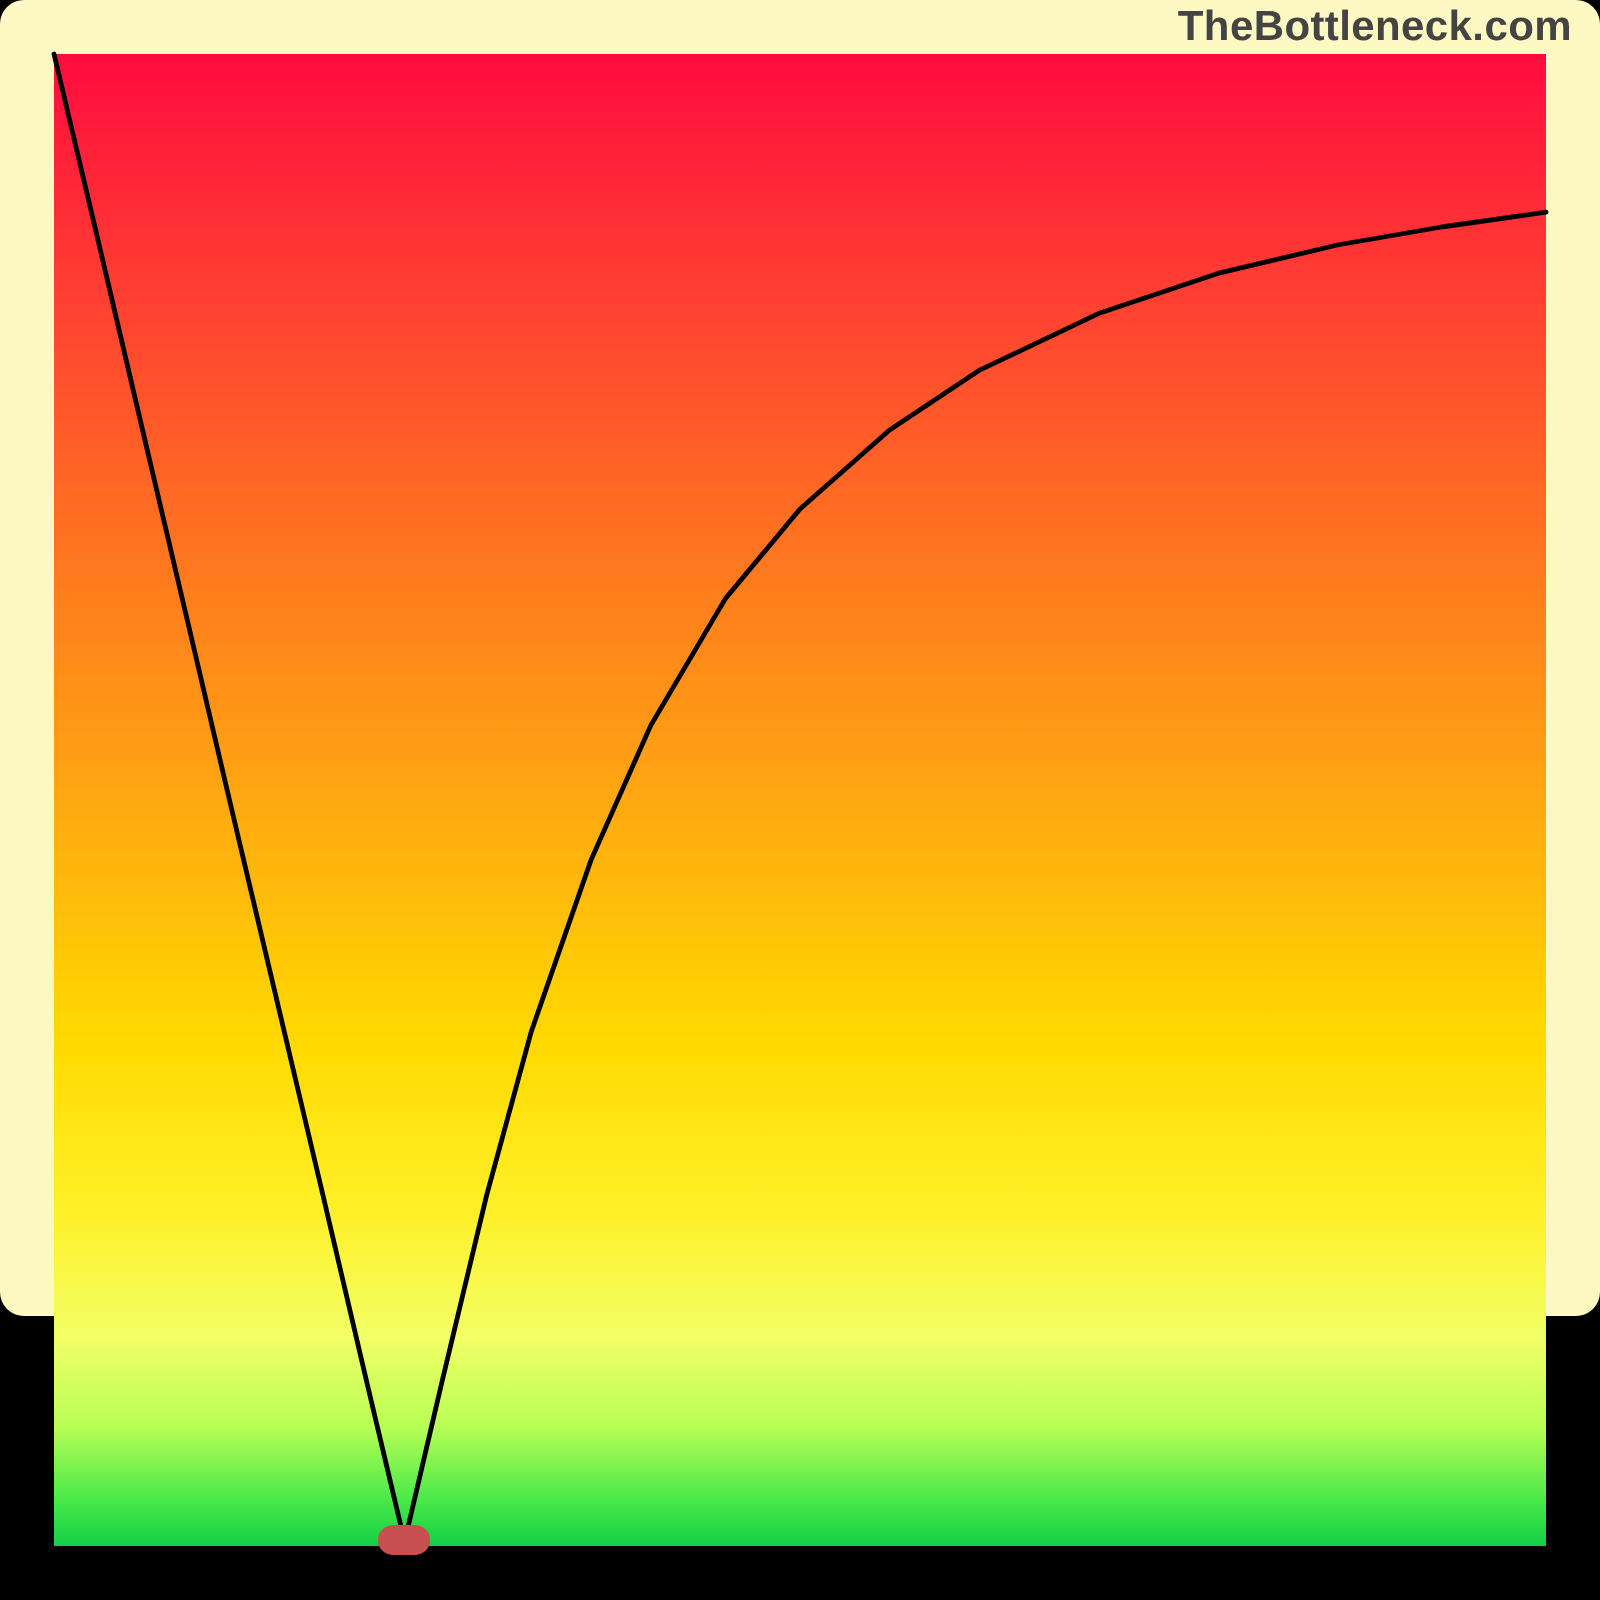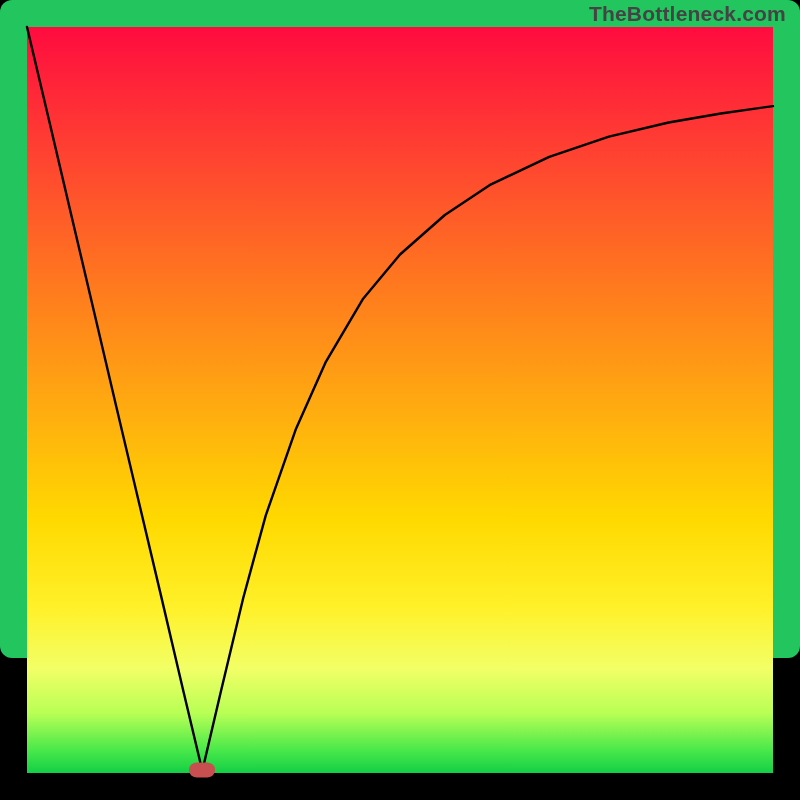--- a/index.html
+++ b/index.html
@@ -8,21 +8,21 @@
     width: 800px;
     height: 800px;
     overflow: hidden;
     background: #000;
     font-family: Arial, Helvetica, sans-serif;
   }
   .frame {
     position: relative;
     width: 800px;
     height: 658px;
-    background: #22c55e;
+    background: #fef9c3;
     border-radius: 12px;
   }
   .watermark {
     position: absolute;
     top: 2px;
     right: 14px;
     color: #444;
     font-size: 21px;
     font-weight: 600;
     letter-spacing: 0.2px;

